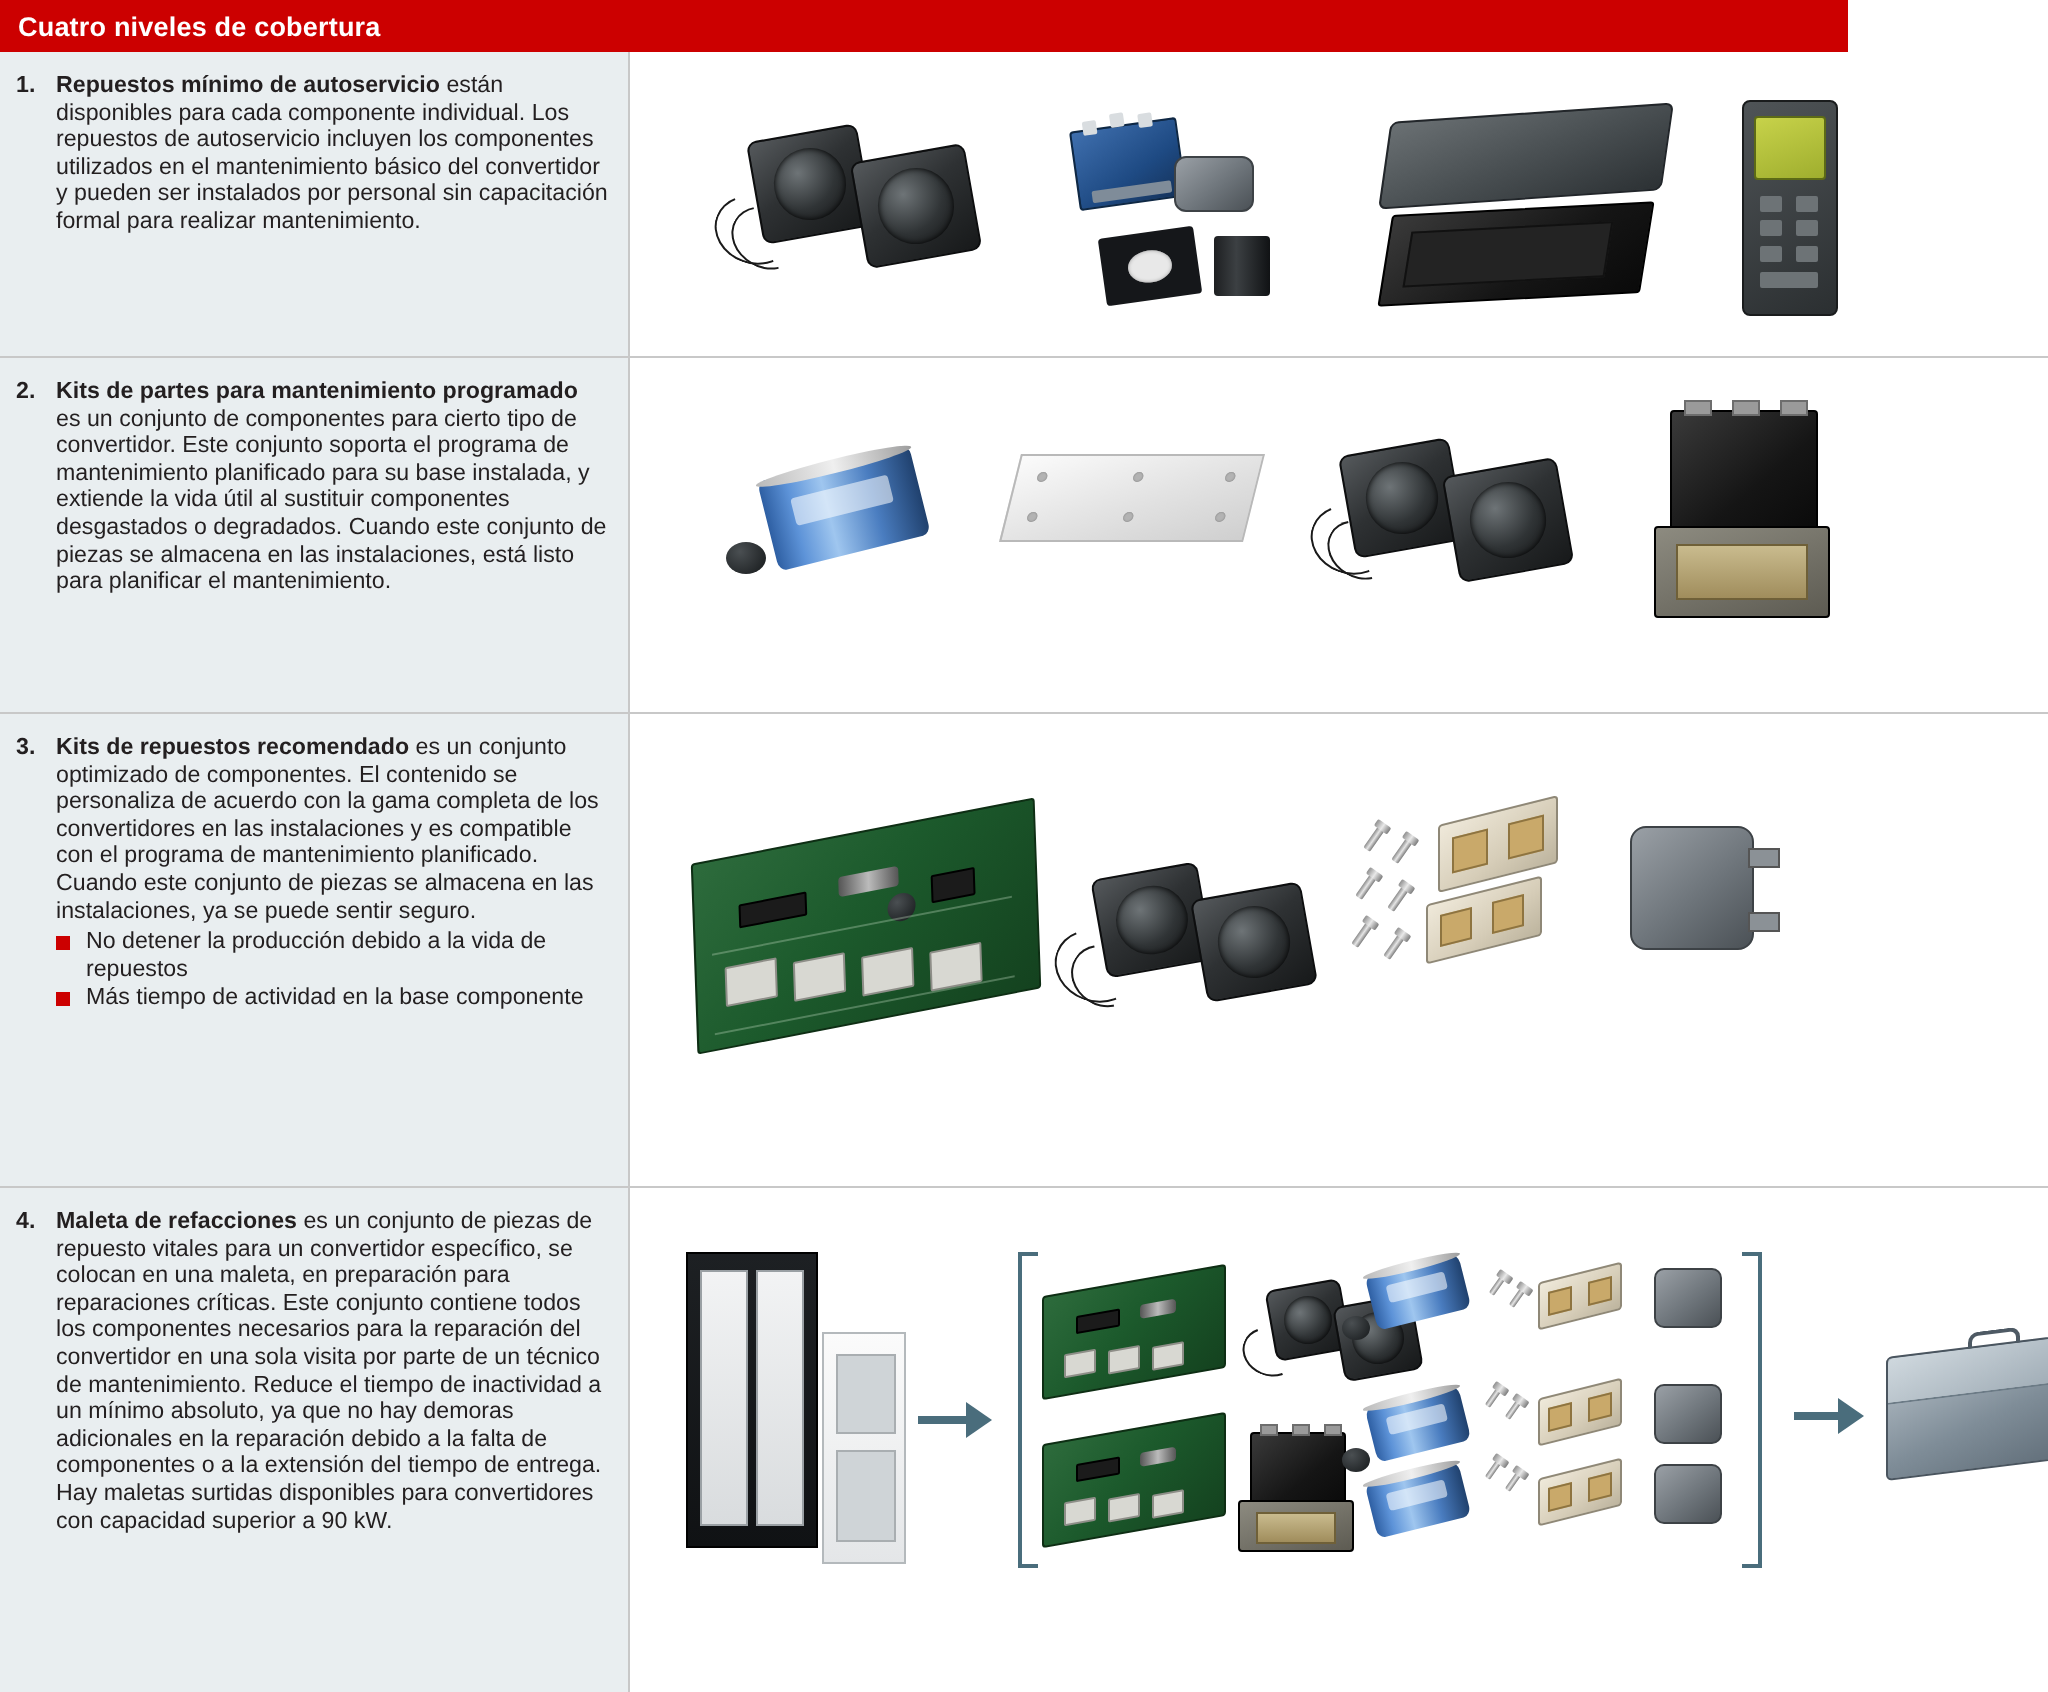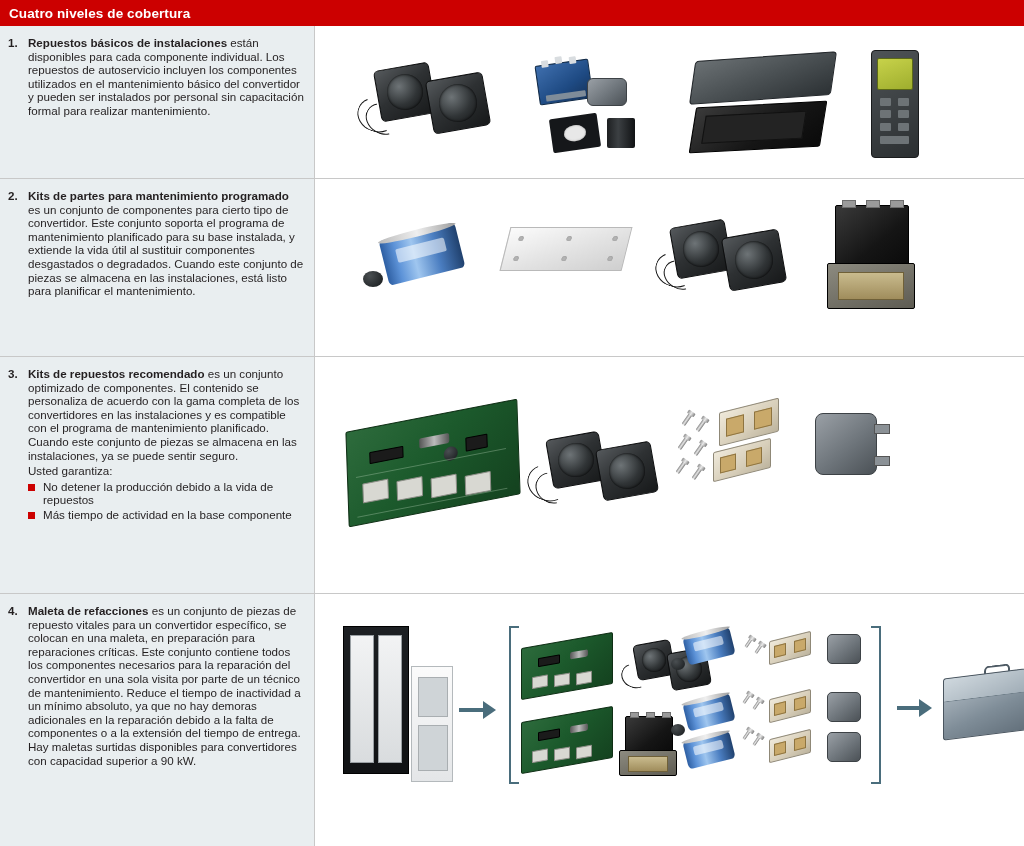--- a/index.html
+++ b/index.html
@@ -15,21 +15,21 @@
   }
   .page {
     position: relative;
     width: 1024px; height: 846px;
     background: #ffffff;
   }
   
   .header-bar {
     position: absolute;
     left: 0; top: 0;
-    width: 1024px; height: 26px;
+    width: 924px; height: 26px;
     background: #cc0000;
     display: flex;
     align-items: center;
   }
   .header-bar .title {
     color: #ffffff;
     font-size: 13.5px;
     font-weight: bold;
     padding-left: 9px;
     letter-spacing: 0.1px;
@@ -383,21 +383,21 @@
   <div class="header-bar">
     <span class="title">Cuatro niveles de cobertura</span>
   </div>
 
   <div class="table">
 
     <div class="row row-1">
       <div class="cell-text">
         <div class="item">
           <div class="num">1.</div>
-          <div class="body"><b>Repuestos básicos de instalaciones</b><span> están disponibles para cada componente individual. Los repuestos de autoservicio incluyen los componentes utilizados en el mantenimiento básico del convertidor y pueden ser instalados por personal sin capacitación formal para realizar mantenimiento.</span></div>
+          <div class="body"><b>Repuestos mínimo de autoservicio</b><span> están disponibles para cada componente individual. Los repuestos de autoservicio incluyen los componentes utilizados en el mantenimiento básico del convertidor y pueden ser instalados por personal sin capacitación formal para realizar mantenimiento.</span></div>
         </div>
       </div>
       <div class="cell-img">
 
         <div class="fan-pair" style="left:40px; top:32px; width:150px; height:90px;">
           <div class="fan" style="left:22px; top:8px; width:56px; height:52px; transform:rotate(-10deg);"></div>
           <div class="fan" style="left:74px; top:18px; width:58px; height:54px; transform:rotate(-10deg);"></div>
           <div class="wire" style="left:2px; top:40px; width:40px; height:34px; transform:rotate(20deg);"></div>
           <div class="wire" style="left:10px; top:46px; width:36px; height:30px; transform:rotate(30deg);"></div>
         </div>
@@ -477,21 +477,20 @@
         </div>
       </div>
     </div>
 
     <div class="row row-3">
       <div class="cell-text">
         <div class="item">
           <div class="num">3.</div>
           <div class="body">
             <div><b>Kits de repuestos recomendado</b><span> es un conjunto optimizado de componentes. El contenido se personaliza de acuerdo con la gama completa de los convertidores en las instalaciones y es compatible con el programa de mantenimiento planificado. Cuando este conjunto de piezas se almacena en las instalaciones, ya se puede sentir seguro.</span></div>
-            <div class="guarantee-label">Usted garantiza:</div>
             <ul class="bullets">
               <li>No detener la producción debido a la vida de repuestos</li>
               <li>Más tiempo de actividad en la base componente</li>
             </ul>
           </div>
         </div>
       </div>
       <div class="cell-img">
 
         <div class="pcb" style="left:32px; top:58px; width:172px; height:96px; transform:skewY(-9deg) rotate(-2deg);">

